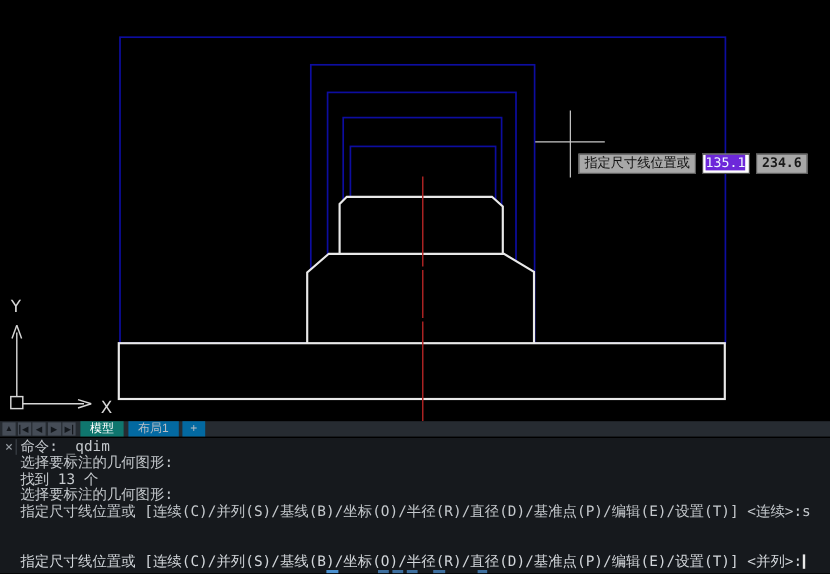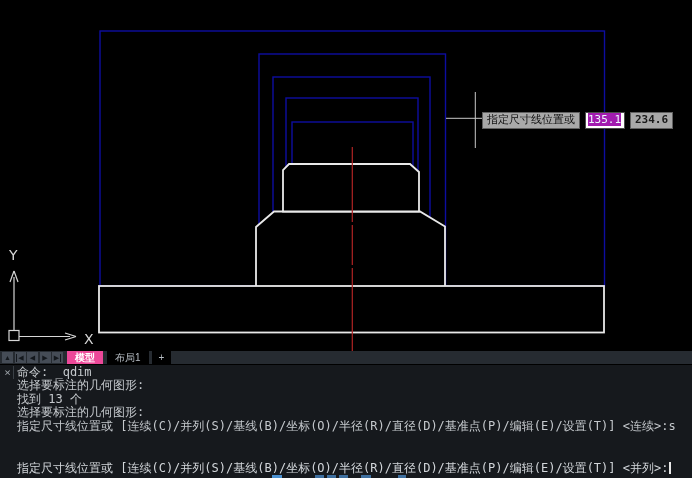--- a/index.html
+++ b/index.html
@@ -2,40 +2,40 @@
 <html><head>
 <meta charset="utf-8">
 <style>
   html,body{margin:0;padding:0;background:#000;}
   .screen{position:relative;width:692px;height:478px;background:#000;overflow:hidden;
           font-family:"Liberation Sans",sans-serif;}
   
   .canvas-area{position:absolute;left:0;top:0;width:692px;height:351px;background:#000;}
   svg{display:block;}
   
-  .dyn-tip{position:absolute;top:112px;left:482px;display:flex;align-items:center;
+  .dyn-tip{position:absolute;top:128px;left:482px;display:flex;align-items:center;
            font-family:"DejaVu Sans Mono",monospace;font-size:11px;}
   .tip-label{background:#a8a8a8;border:1px solid #606060;color:#101010;
              padding:1px 4px 2px 4px;height:12px;line-height:12px;white-space:nowrap;}
   .tip-input{margin-left:5px;background:#ffffff;border:1px solid #4a4a4a;
              padding:1px 2px 2px 2px;height:12px;line-height:12px;min-width:34px;}
-  .tip-input .sel{background:#a21caf;color:#eef6ff;}
+  .tip-input .sel{background:#6d28d9;color:#eef6ff;}
   .tip-input2{margin-left:5px;background:#a8a8a8;border:1px solid #606060;color:#1a1a1a;
               padding:1px 4px 2px 4px;height:12px;line-height:12px;min-width:32px;font-weight:bold;}
   
   .tabbar{position:absolute;left:0;top:351px;width:692px;height:13px;background:#262b31;
           display:flex;align-items:center;}
   .chip{width:11px;height:11px;margin-left:1.5px;background:#454c56;color:#14181d;
         font-size:7px;display:flex;align-items:center;justify-content:center;cursor:default;}
   .chip.first{margin-left:2px;}
   .chip.bar-l span{border-left:1px solid #14181d;padding-left:1px;}
   .chip.bar-r span{border-right:1px solid #14181d;padding-right:1px;}
   .tab{height:13px;line-height:13px;padding:0 8px;font-size:10px;color:#b7bdc4;
-       background:#000000;margin-left:4px;white-space:nowrap;}
-  .tab.active{background:#ec4899;color:#ffffff;font-weight:bold;}
+       background:#0369a1;margin-left:4px;white-space:nowrap;}
+  .tab.active{background:#0f766e;color:#ffffff;font-weight:normal;}
   .tab.add{padding:0 7px;margin-left:3px;}
   
   .cmd{position:absolute;left:0;top:364px;width:692px;height:114px;background:#16191d;
        border-top:1px solid #000;font-family:"DejaVu Sans Mono",monospace;
        font-size:12px;color:#c5c9cd;}
   .cmd-close{position:absolute;left:2px;top:2px;width:11px;height:11px;color:#9aa0a6;
              font-size:11px;line-height:11px;text-align:center;cursor:default;}
   .cmd-sep{position:absolute;left:13px;top:1px;width:1px;height:13px;background:#3a4046;}
   .cmd-lines{position:absolute;left:17px;top:1px;right:2px;}
   .cmd-line{height:13.4px;line-height:13.4px;white-space:pre;}

